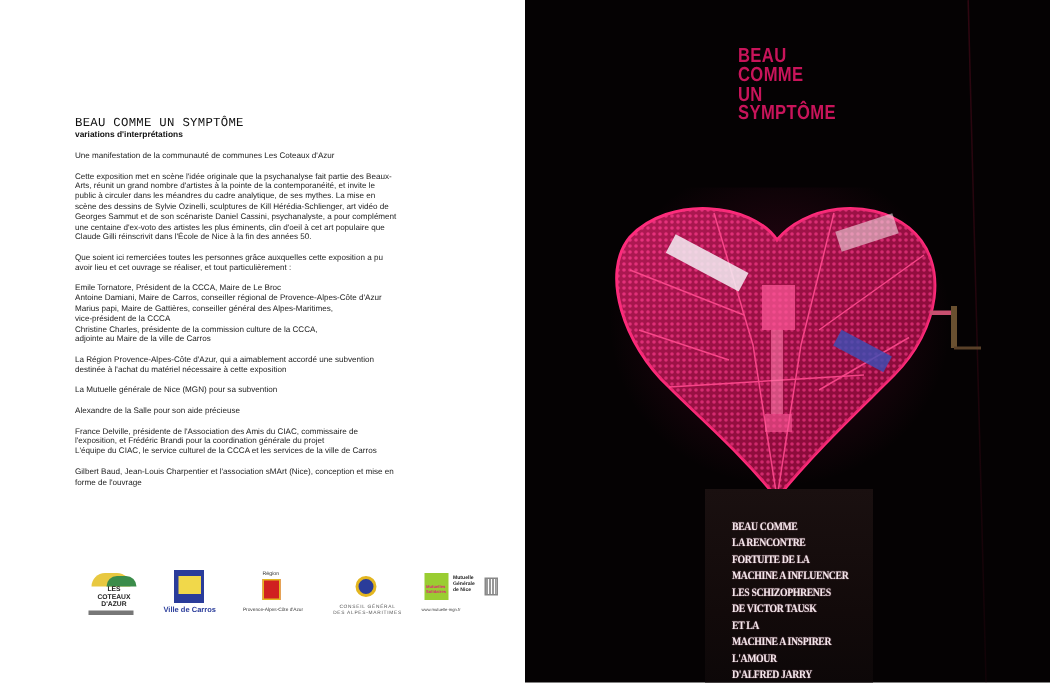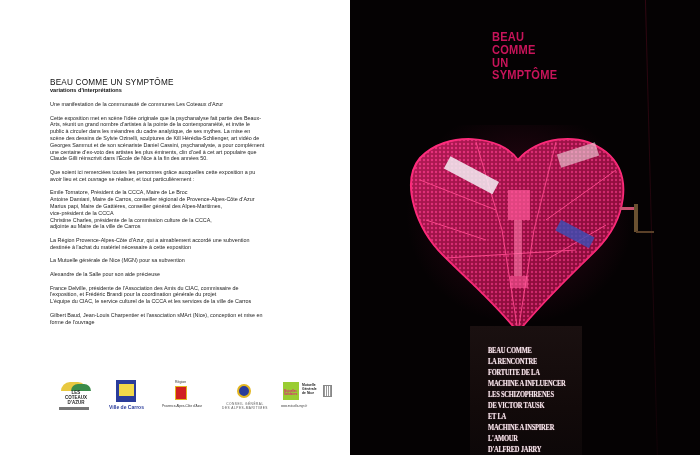--- a/index.html
+++ b/index.html
@@ -6,21 +6,21 @@
     html, body { width: 700px; height: 463px; overflow: hidden; background: #ffffff; }
     body { position: relative; font-family: "Liberation Sans", sans-serif; }
 
     .left-page {
       position: absolute; left: 0; top: 0; width: 350px; height: 463px; background: #ffffff;
     }
     .text-block {
       position: absolute; left: 50px; top: 78px; width: 275px; color: #1a1a1a;
     }
     .title {
-      font-family: Liberation Sans, sans-serif;
+      font-family: Liberation Mono, monospace;
       font-size: 8.2px; letter-spacing: 0.2px; line-height: 9px; color: #111;
     }
     .subtitle {
       font-size: 5.6px; font-weight: bold; line-height: 7px; color: #111; margin-bottom: 7px;
     }
     .para {
       font-size: 5.4px; line-height: 6.8px; color: #222; margin-bottom: 6.8px;
       white-space: pre-line;
     }
 

